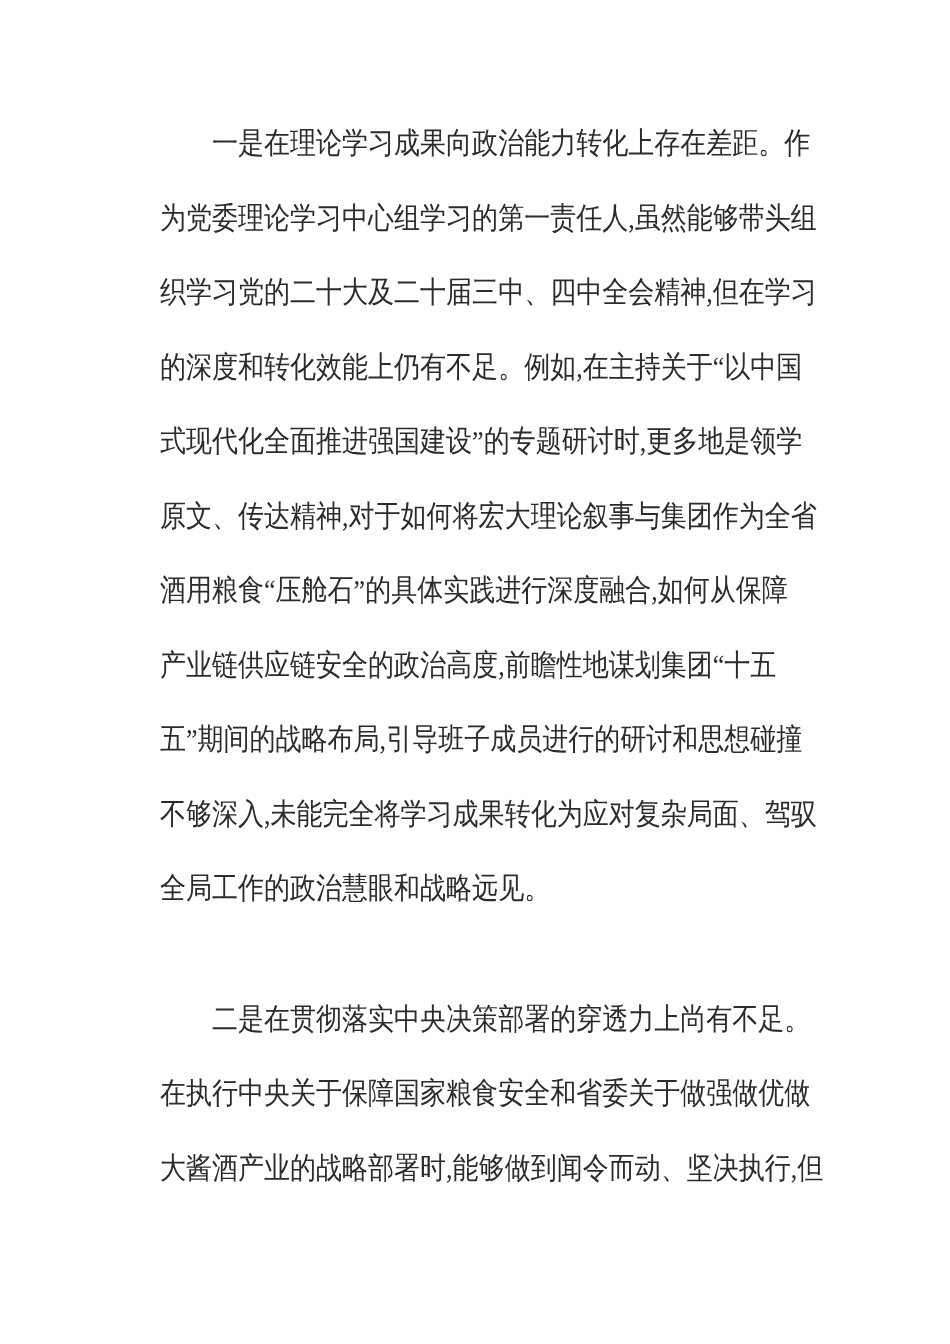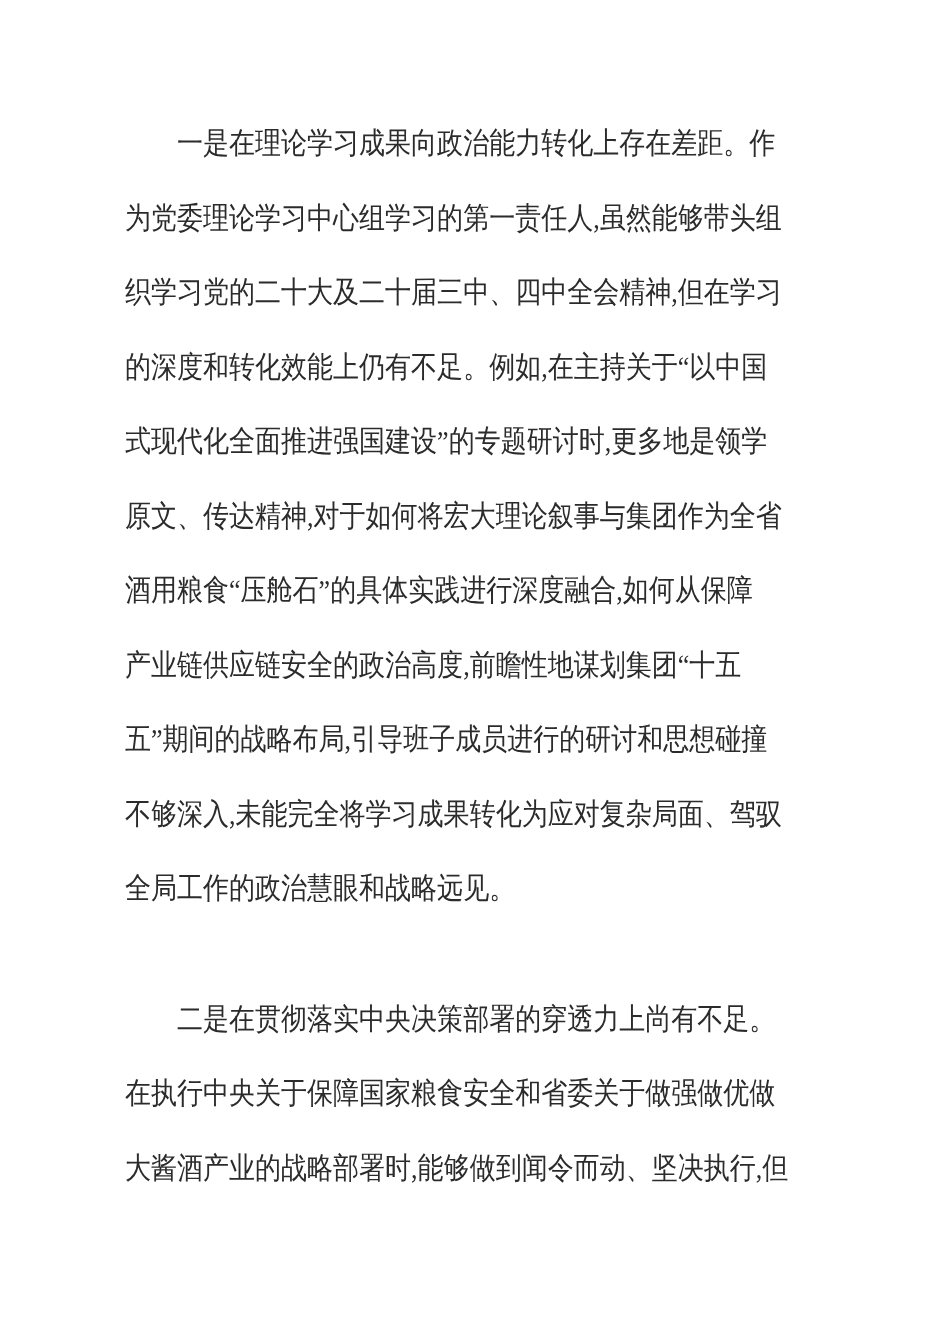--- a/index.html
+++ b/index.html
@@ -11,21 +11,21 @@
     position: relative;
     width: 950px;
     height: 1344px;
     background: #ffffff;
     overflow: hidden;
     font-family: "Liberation Serif", serif;
     color: #2b2b2b;
   }
   .content {
     position: absolute;
-    left: 125px;
+    left: 160px;
     top: 106px;
     width: 670px;
   }
   
   .para {
     width: 766px;
     transform: scaleX(0.867);
     transform-origin: 0 0;
   }
   .para + .para {

